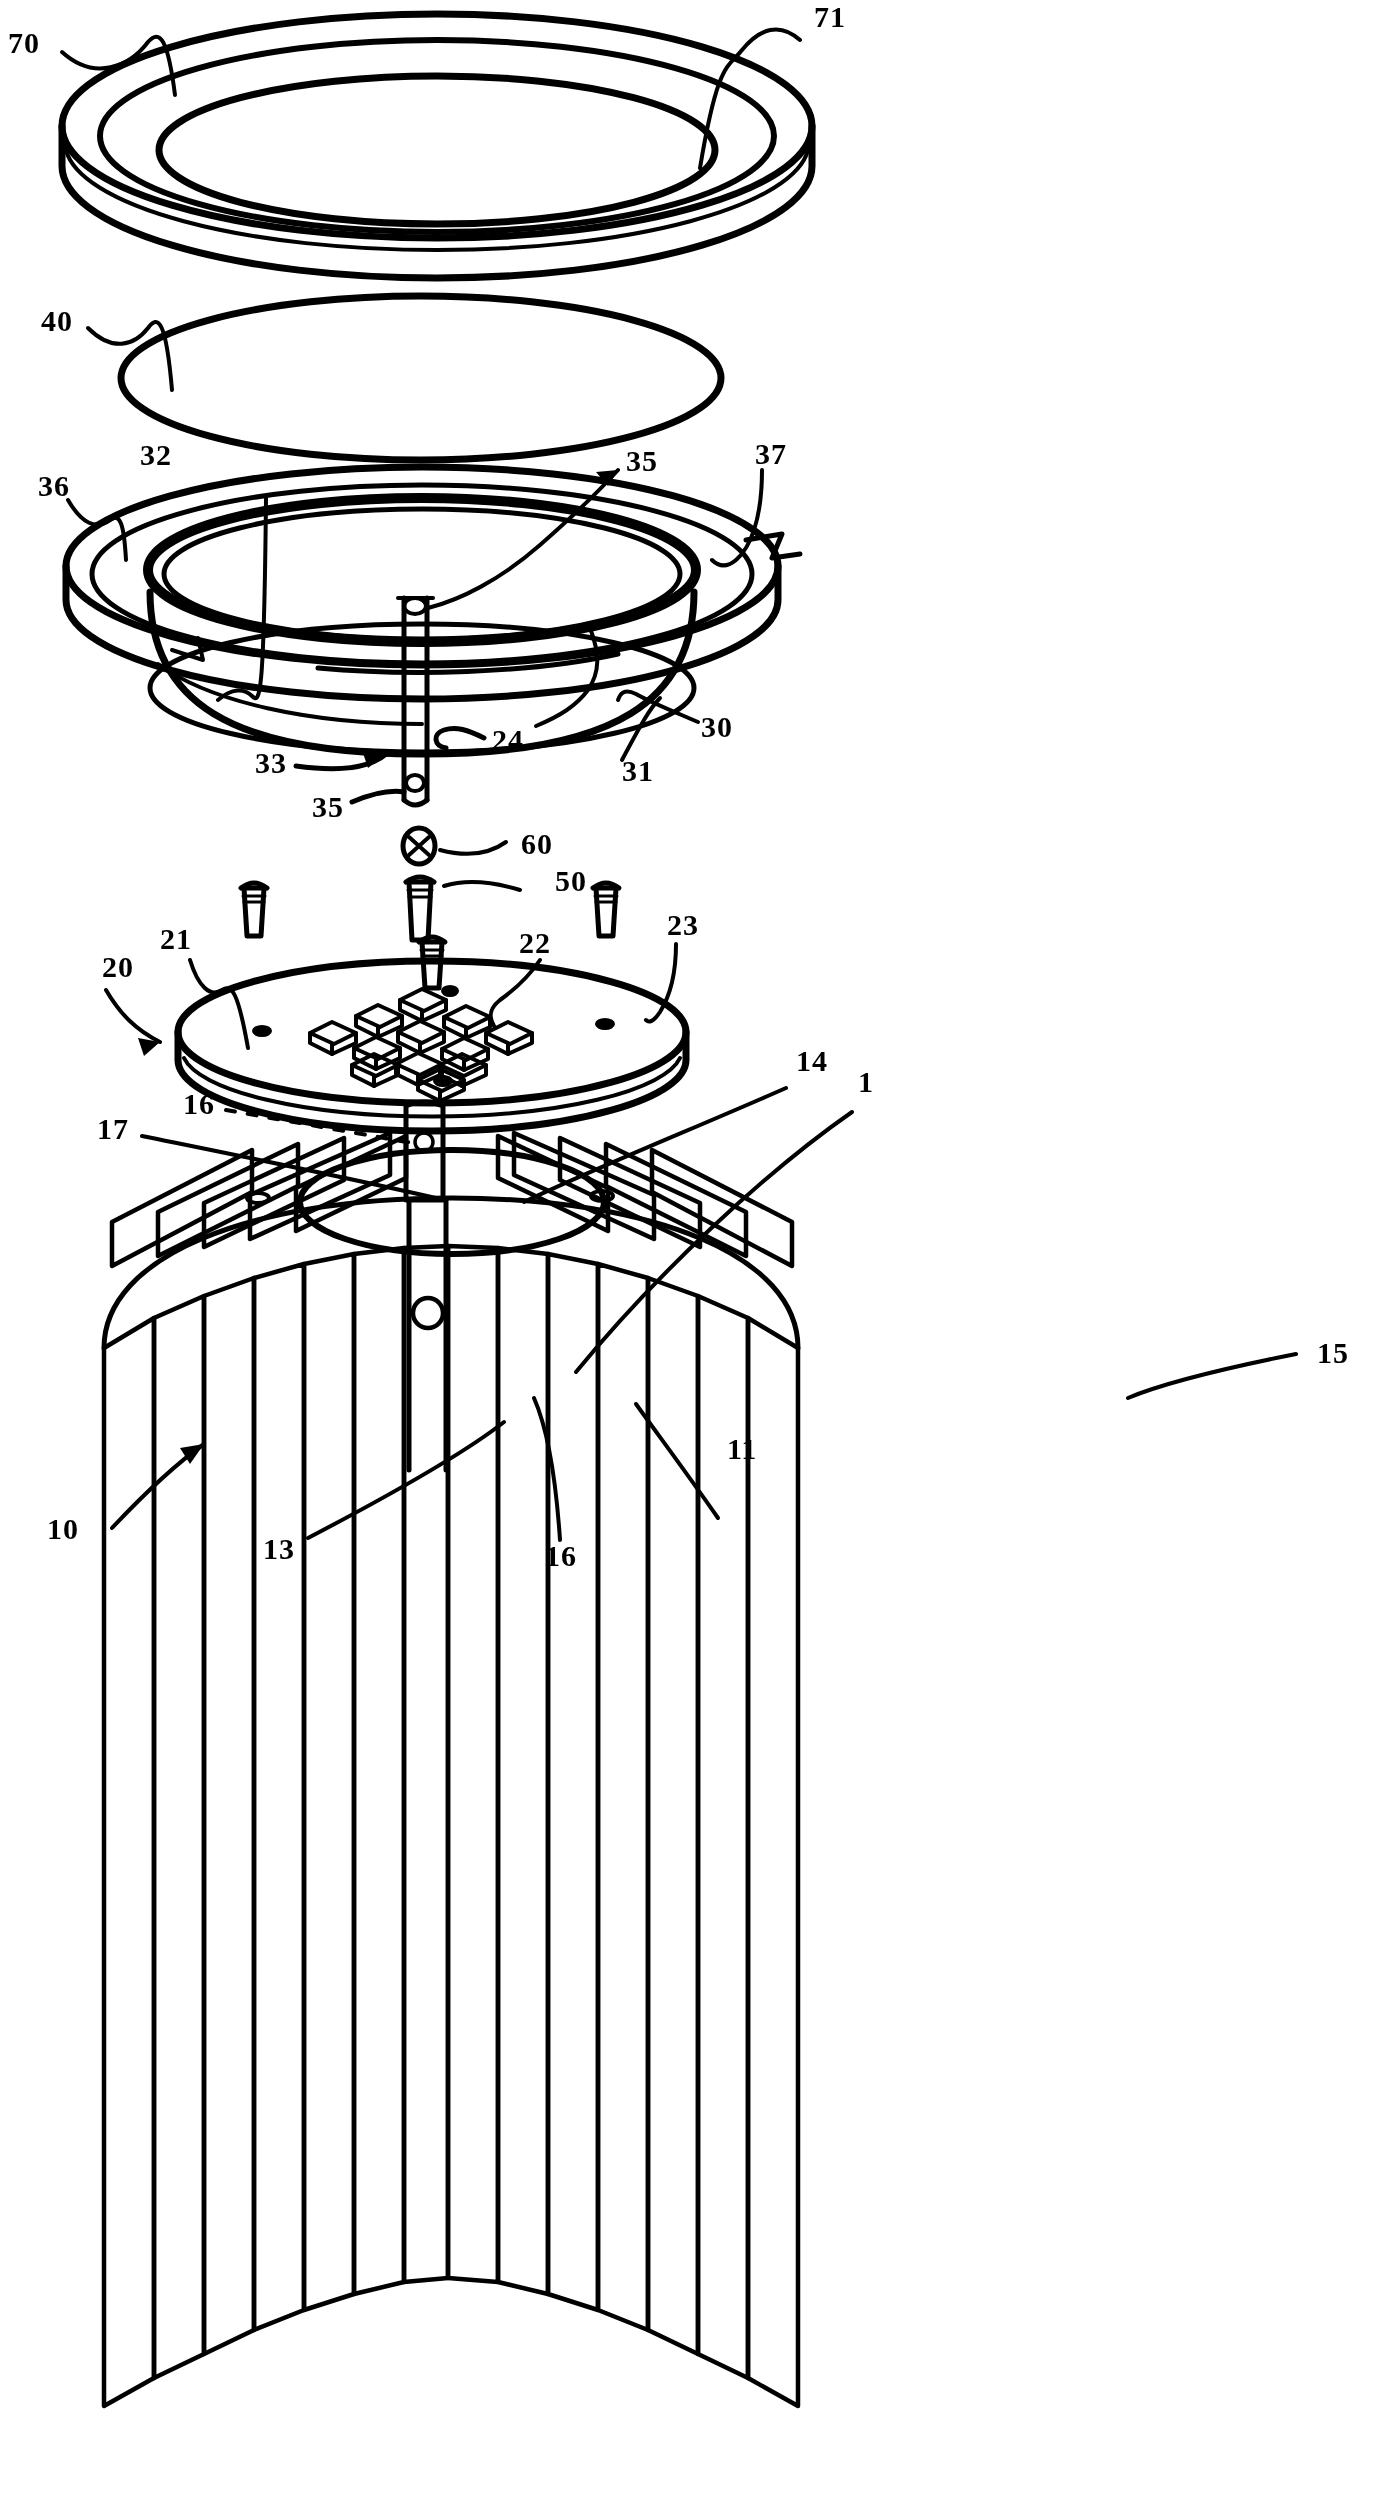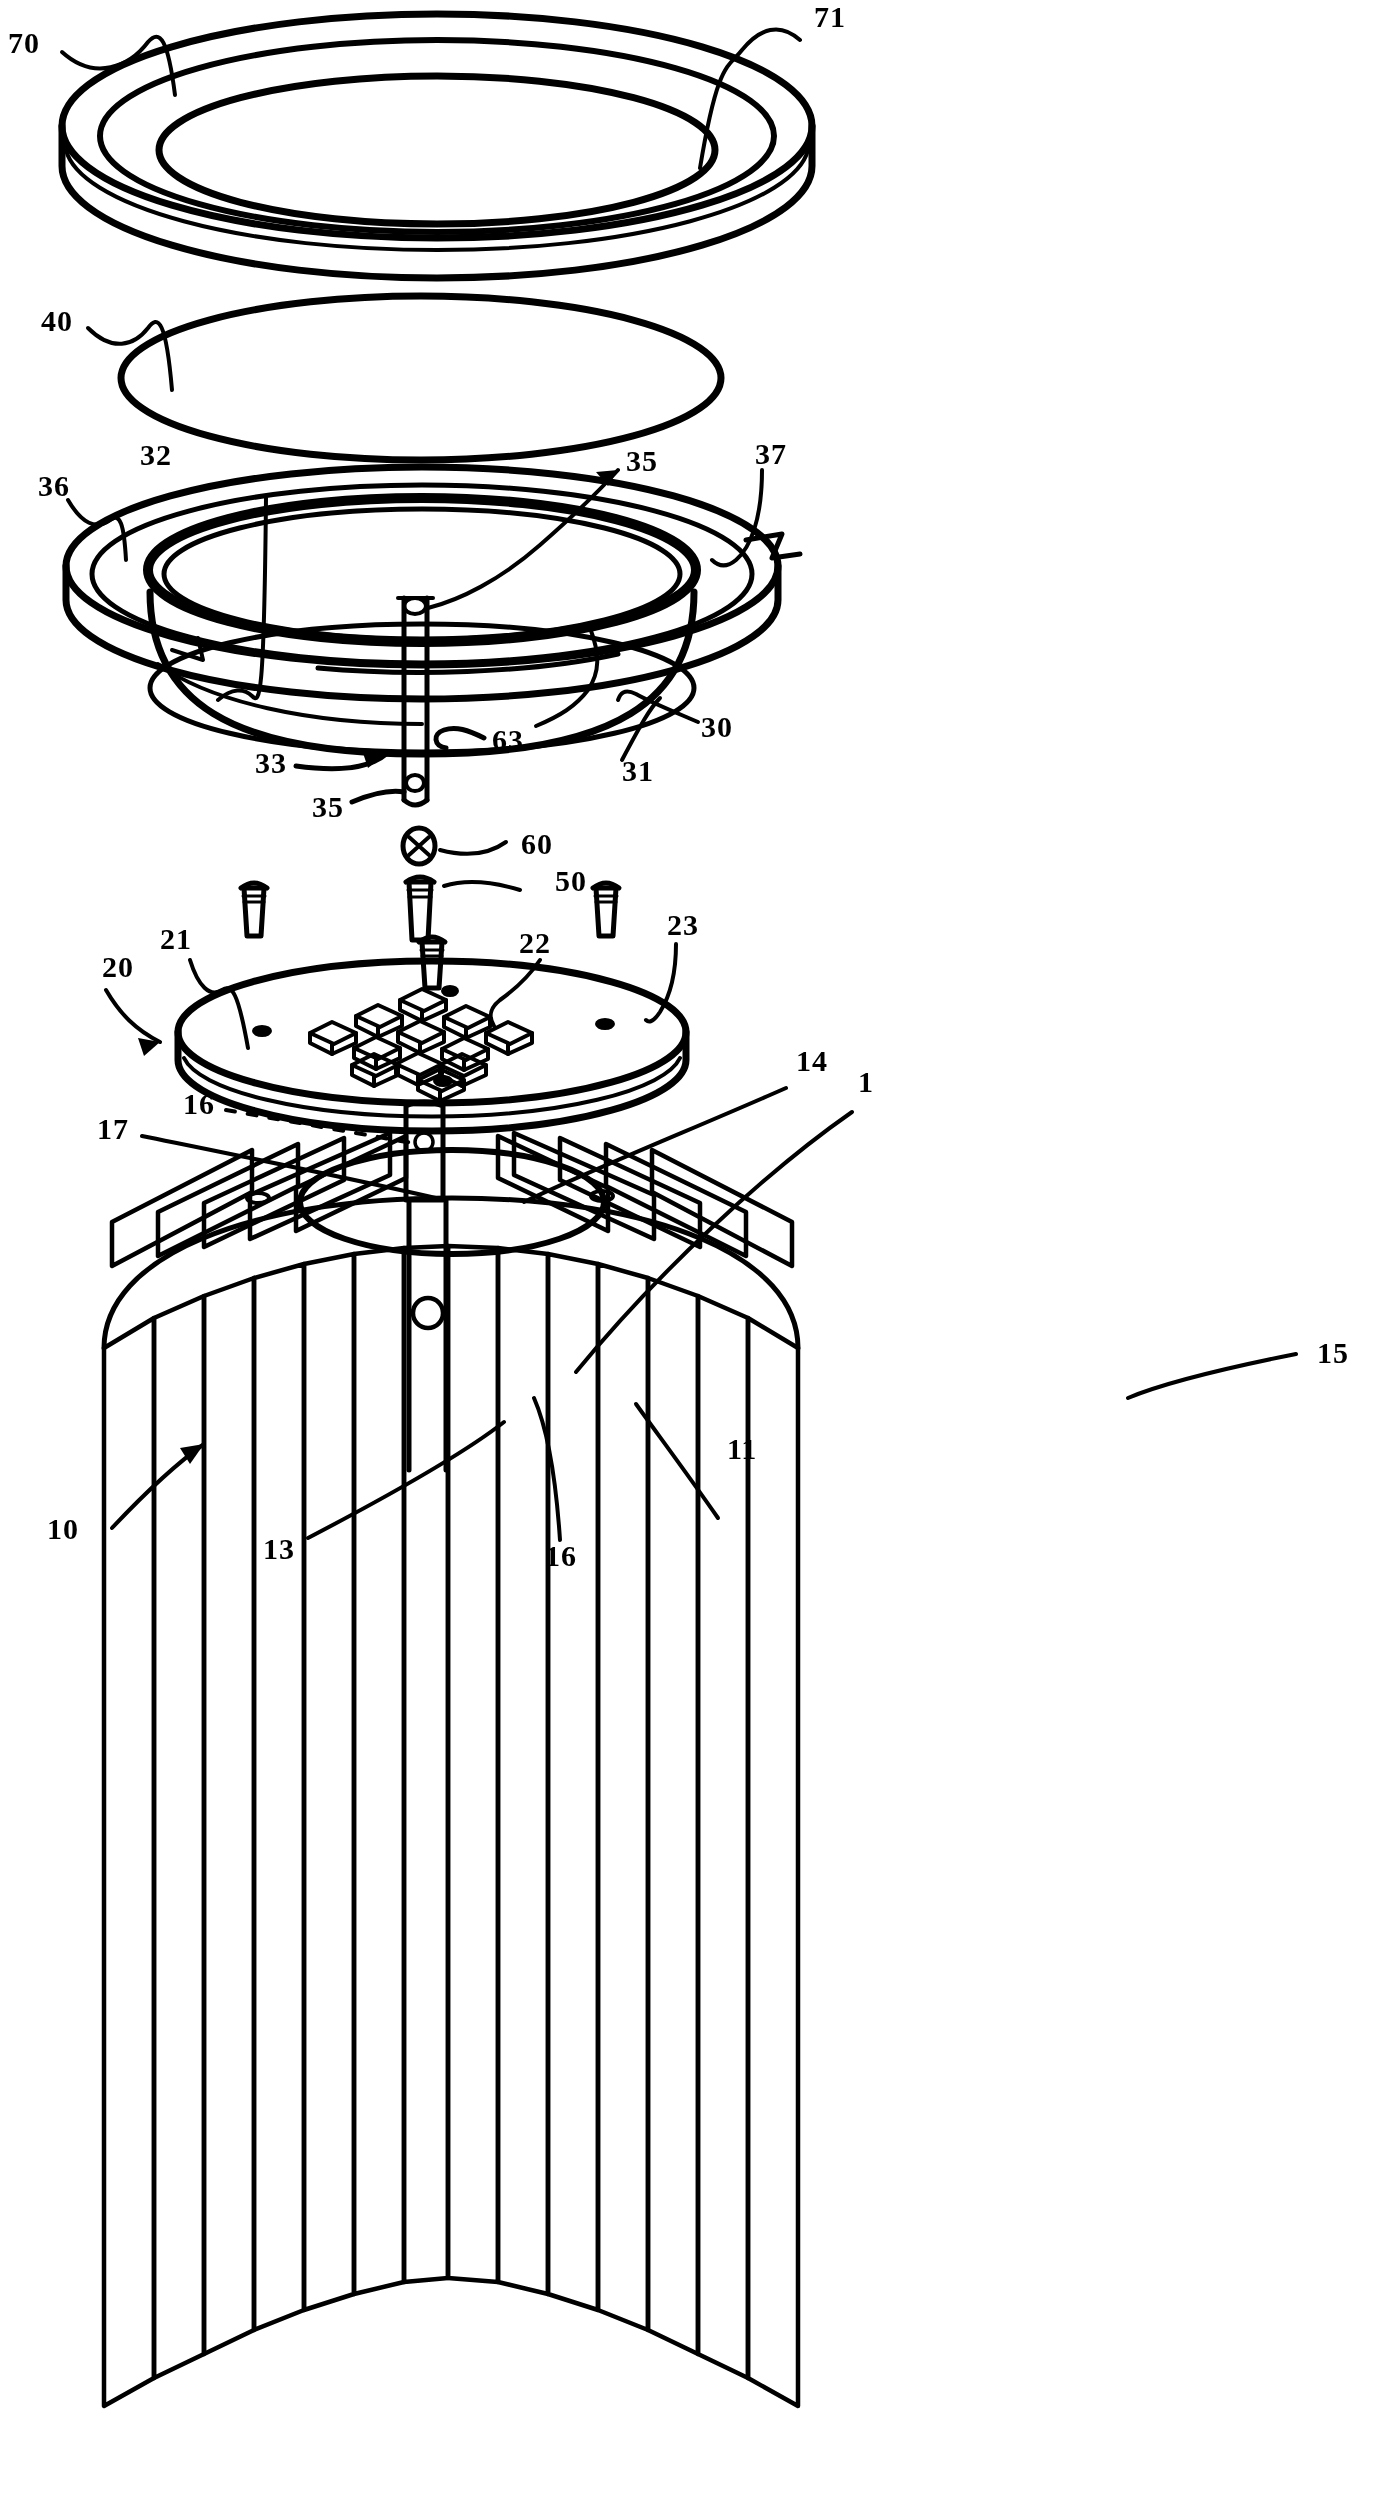--- a/index.html
+++ b/index.html
@@ -685,21 +685,21 @@
 
   <div>
     <span class="lbl" style="left:8px;top:28px;">70</span>
     <span class="lbl" style="left:766px;top:2px;margin-left:48px;">71</span>
     <span class="lbl" style="left:41px;top:306px;">40</span>
     <span class="lbl" style="left:140px;top:440px;text-align:right;">32</span>
     <span class="lbl" style="left:626px;top:446px;">35</span>
     <span class="lbl" style="left:755px;top:439px;">37</span>
     <span class="lbl" style="left:38px;top:471px;">36</span>
     <span class="lbl" style="left:701px;top:712px;">30</span>
-    <span class="lbl" style="left:492px;top:725px;">63</span>
+    <span class="lbl" style="left:492px;top:725px;">24</span>
     <span class="lbl" style="left:622px;top:756px;">31</span>
     <span class="lbl" style="left:255px;top:748px;">33</span>
     <span class="lbl" style="left:312px;top:792px;">35</span>
     <span class="lbl" style="left:521px;top:829px;">60</span>
     <span class="lbl" style="left:555px;top:866px;">50</span>
     <span class="lbl" style="left:519px;top:928px;">22</span>
     <span class="lbl" style="left:667px;top:910px;">23</span>
     <span class="lbl" style="left:160px;top:924px;">21</span>
     <span class="lbl" style="left:102px;top:952px;">20</span>
     <span class="lbl" style="left:796px;top:1046px;">14</span>

